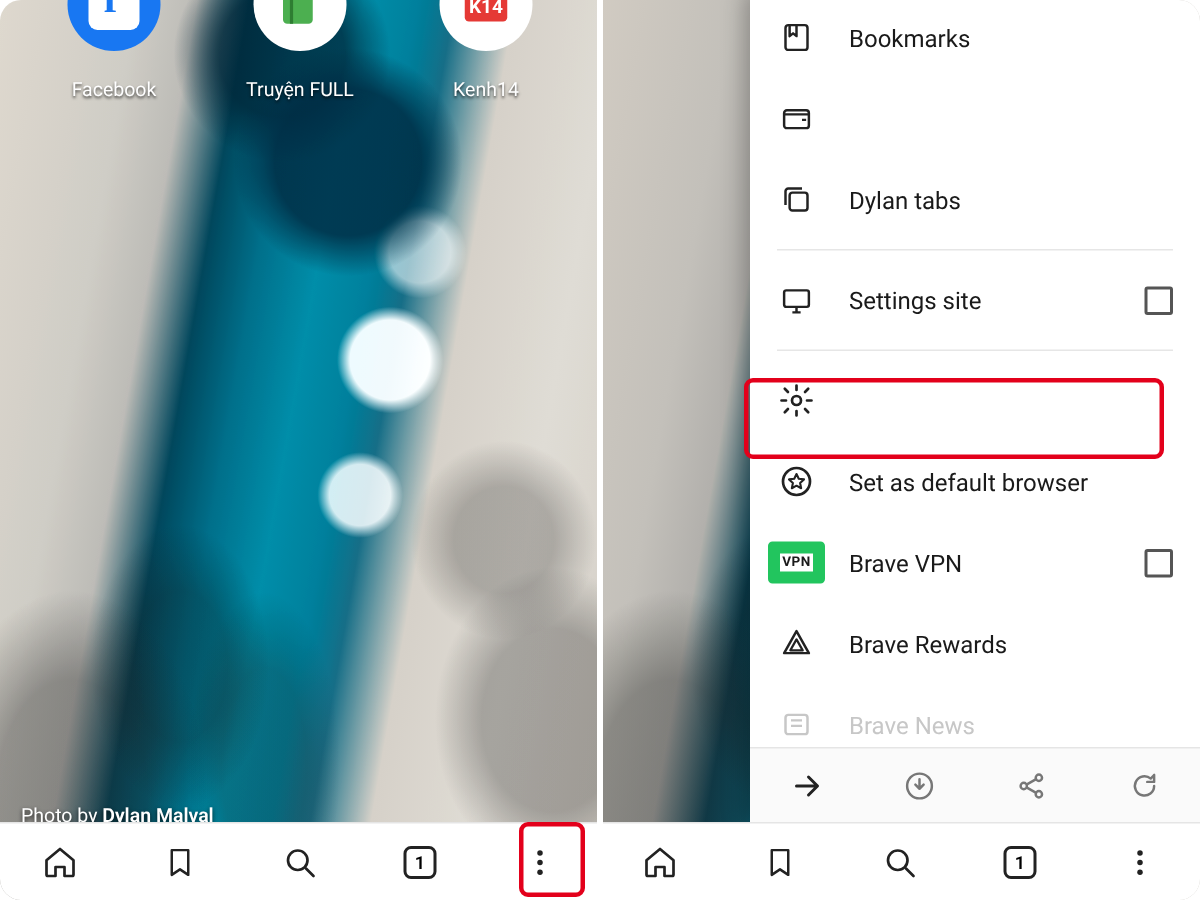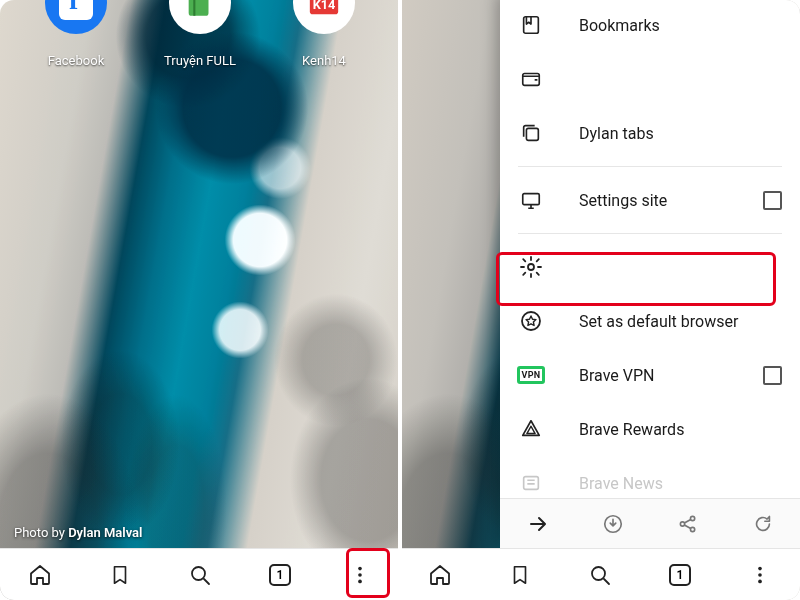--- a/index.html
+++ b/index.html
@@ -35,48 +35,48 @@
 
   
   .apps { position:absolute; top:-28px; left:0; right:0; display:flex; justify-content:space-around; padding:0 14px; }
   .app { width:100px; text-align:center; }
   .app .dot { width:62px; height:62px; border-radius:50%; background:#fff; margin:0 auto; display:flex; align-items:center; justify-content:center; }
   .app .dot.fb { background:#1877f2; }
   .app .lbl { margin-top:19px; font-size:13px; color:#fff; text-shadow:0 1px 2px rgba(0,0,0,0.7); white-space:nowrap; }
   .fb-glyph{ width:34px; height:34px; background:#fff; border-radius:6px; position:relative;}
   .fb-glyph::after{content:"f"; color:#1877f2; font-weight:900; font-size:28px; position:absolute; left:10px; top:-2px; font-family:Georgia,serif;}
 
-  .credit { position:absolute; left:14px; bottom:60px; font-size:13px; color:#fff; text-shadow:0 1px 3px rgba(0,0,0,0.8);} 
+  .credit { position:absolute; left:14px; bottom:48px; font-size:13px; color:#fff; text-shadow:0 1px 3px rgba(0,0,0,0.8);} 
   .credit b{ font-weight:600;}
 
   .navbar { position:absolute; bottom:0; left:0; right:0; height:52px; background:#fff; display:flex; align-items:center; justify-content:space-around; border-top:1px solid #e5e5e5; }
   .nav-ic { width:26px; height:26px; display:flex; align-items:center; justify-content:center; position:relative;}
   .tabcount{ width:22px; height:22px; border:2px solid #222; border-radius:5px; display:flex; align-items:center; justify-content:center; font-size:12px; font-weight:600;}
 
   .hl { position:absolute; border:3px solid #e3001b; border-radius:6px; pointer-events:none; z-index:50;}
   .hl.menu-btn { width:44px; height:50px; bottom:2px; right:10px;}
   .hl.settings { width:280px; height:54px; top:252px; right:24px;}
 
   
   .sheet { position:absolute; top:-6px; right:0; width:300px; bottom:52px; background:#fff; box-shadow:-4px 0 14px rgba(0,0,0,0.25); display:flex; flex-direction:column; }
   .menu-list{ flex:1; overflow:hidden; padding:4px 0;}
   .mi { display:flex; align-items:center; height:54px; padding:0 18px; font-size:16px; color:#1a1a1a;}
   .mi .ic { width:26px; height:26px; margin-right:22px; display:flex; align-items:center; justify-content:center; flex:0 0 26px;}
-  .mi .txt { flex:1;margin-left:13px; }
+  .mi .txt { flex:1; }
   .mi .chk { width:19px; height:19px; border:2px solid #555; border-radius:2px;}
   .sep { height:1px; background:#e6e6e6; margin:6px 18px;}
   .mi.faded{ color:#c7c7c7;justify-content:flex-end;}
   .mi.faded svg *{ stroke:#c7c7c7 !important;}
 
   .sheet-foot{ height:50px; border-top:1px solid #e5e5e5; display:flex; align-items:center; justify-content:space-around; background:#fafafa;}
   .sheet-foot .nav-ic svg *{ stroke:#777;}
   .sheet-foot .nav-ic.fwd svg *{ stroke:#222;}
 
   svg { display:block; }
-  .vpn-badge{ font-size:9px; font-weight:700; border:3px solid #22c55e; border-radius:3px; padding:1px 2px; letter-spacing:0.3px;}
+  .vpn-badge{ font-size:9px; font-weight:700; border:8px solid #22c55e; border-radius:3px; padding:1px 2px; letter-spacing:0.3px;}
 </style>
 </head>
 <body>
 
 <div class="stage">
 
   <div class="phone">
     <div class="wall"></div>
 
     <div class="apps">

